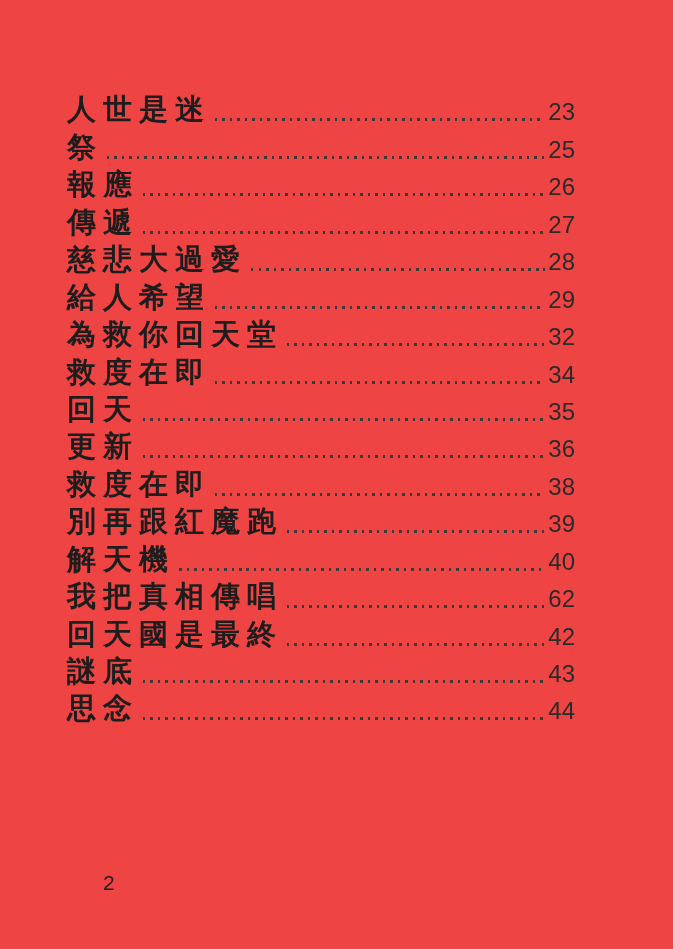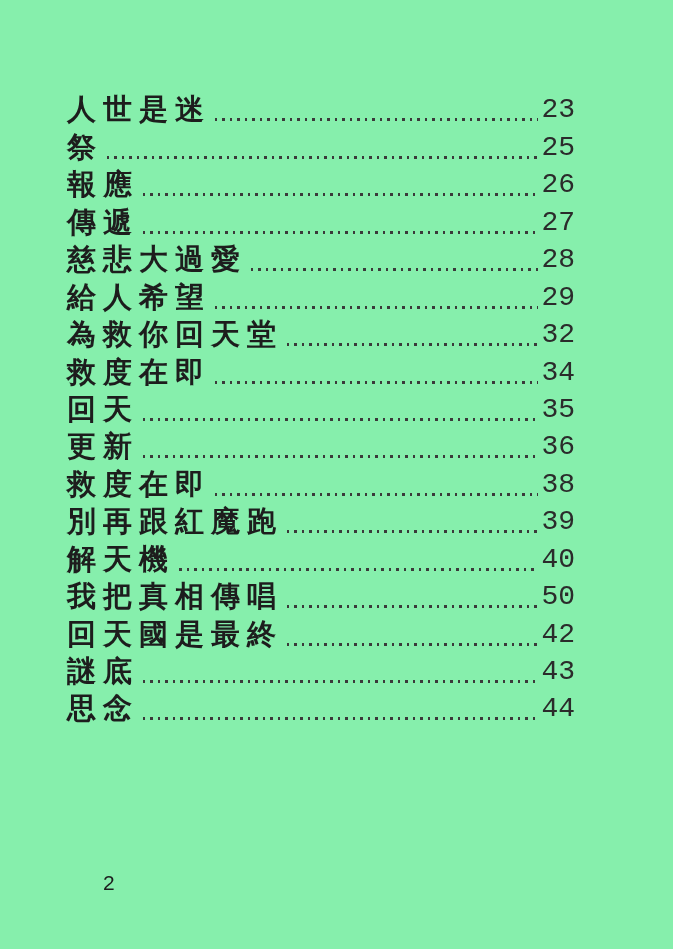--- a/index.html
+++ b/index.html
@@ -4,21 +4,21 @@
 <style>
   html, body {
     margin: 0;
     padding: 0;
     background: #ffffff;
   }
   .page {
     position: relative;
     width: 673px;
     height: 949px;
-    background: #86efac;
+    background: #ef4444;
     overflow: hidden;
     font-family: "DejaVu Serif", serif;
   }
   .toc {
     position: absolute;
     left: 67px;
     top: 96px;
     width: 508px;
   }
   .toc-row {
@@ -41,22 +41,22 @@
     flex: 1;
     height: 3px;
     margin: 0 3px 3px 4px;
     background-image: repeating-linear-gradient(
       to right,
       #3a3a3a 0px, #3a3a3a 2.5px,
       transparent 2.5px, transparent 7.5px
     );
   }
   .toc-page {
-    font-family: Liberation Mono, monospace;
-    font-size: 28px;
+    font-family: Liberation Sans, sans-serif;
+    font-size: 24px;
     line-height: 1;
     color: #2b2b2b;
     margin-bottom: 0px;
     white-space: nowrap;
   }
   .footer-page-number {
     position: absolute;
     left: 103px;
     top: 871px;
     font-family: "Liberation Sans", sans-serif;
@@ -146,21 +146,21 @@
 
   <div class="toc-row">
     <span class="toc-title">解天機</span>
     <span class="toc-leader"></span>
     <span class="toc-page">40</span>
   </div>
 
   <div class="toc-row">
     <span class="toc-title">我把真相傳唱</span>
     <span class="toc-leader"></span>
-    <span class="toc-page">50</span>
+    <span class="toc-page">62</span>
   </div>
 
   <div class="toc-row">
     <span class="toc-title">回天國是最終</span>
     <span class="toc-leader"></span>
     <span class="toc-page">42</span>
   </div>
 
   <div class="toc-row">
     <span class="toc-title">謎底</span>

